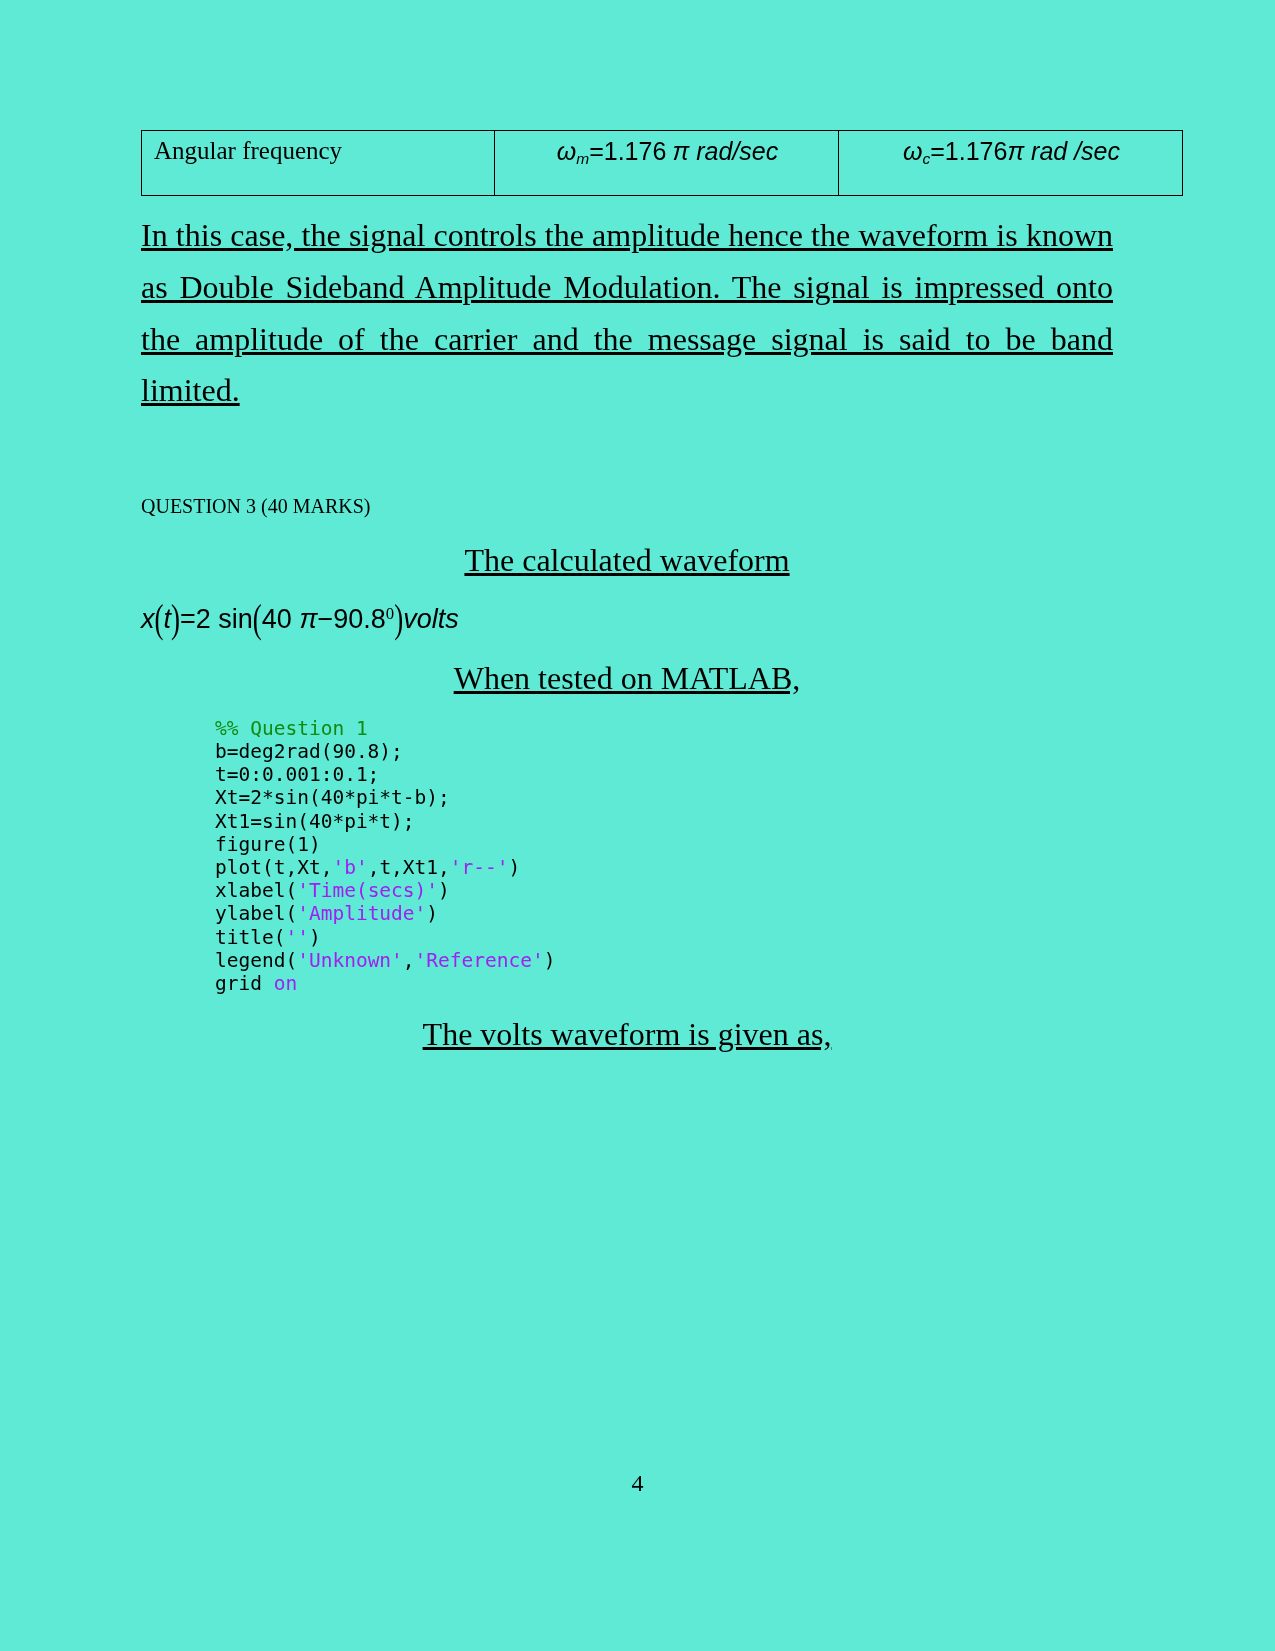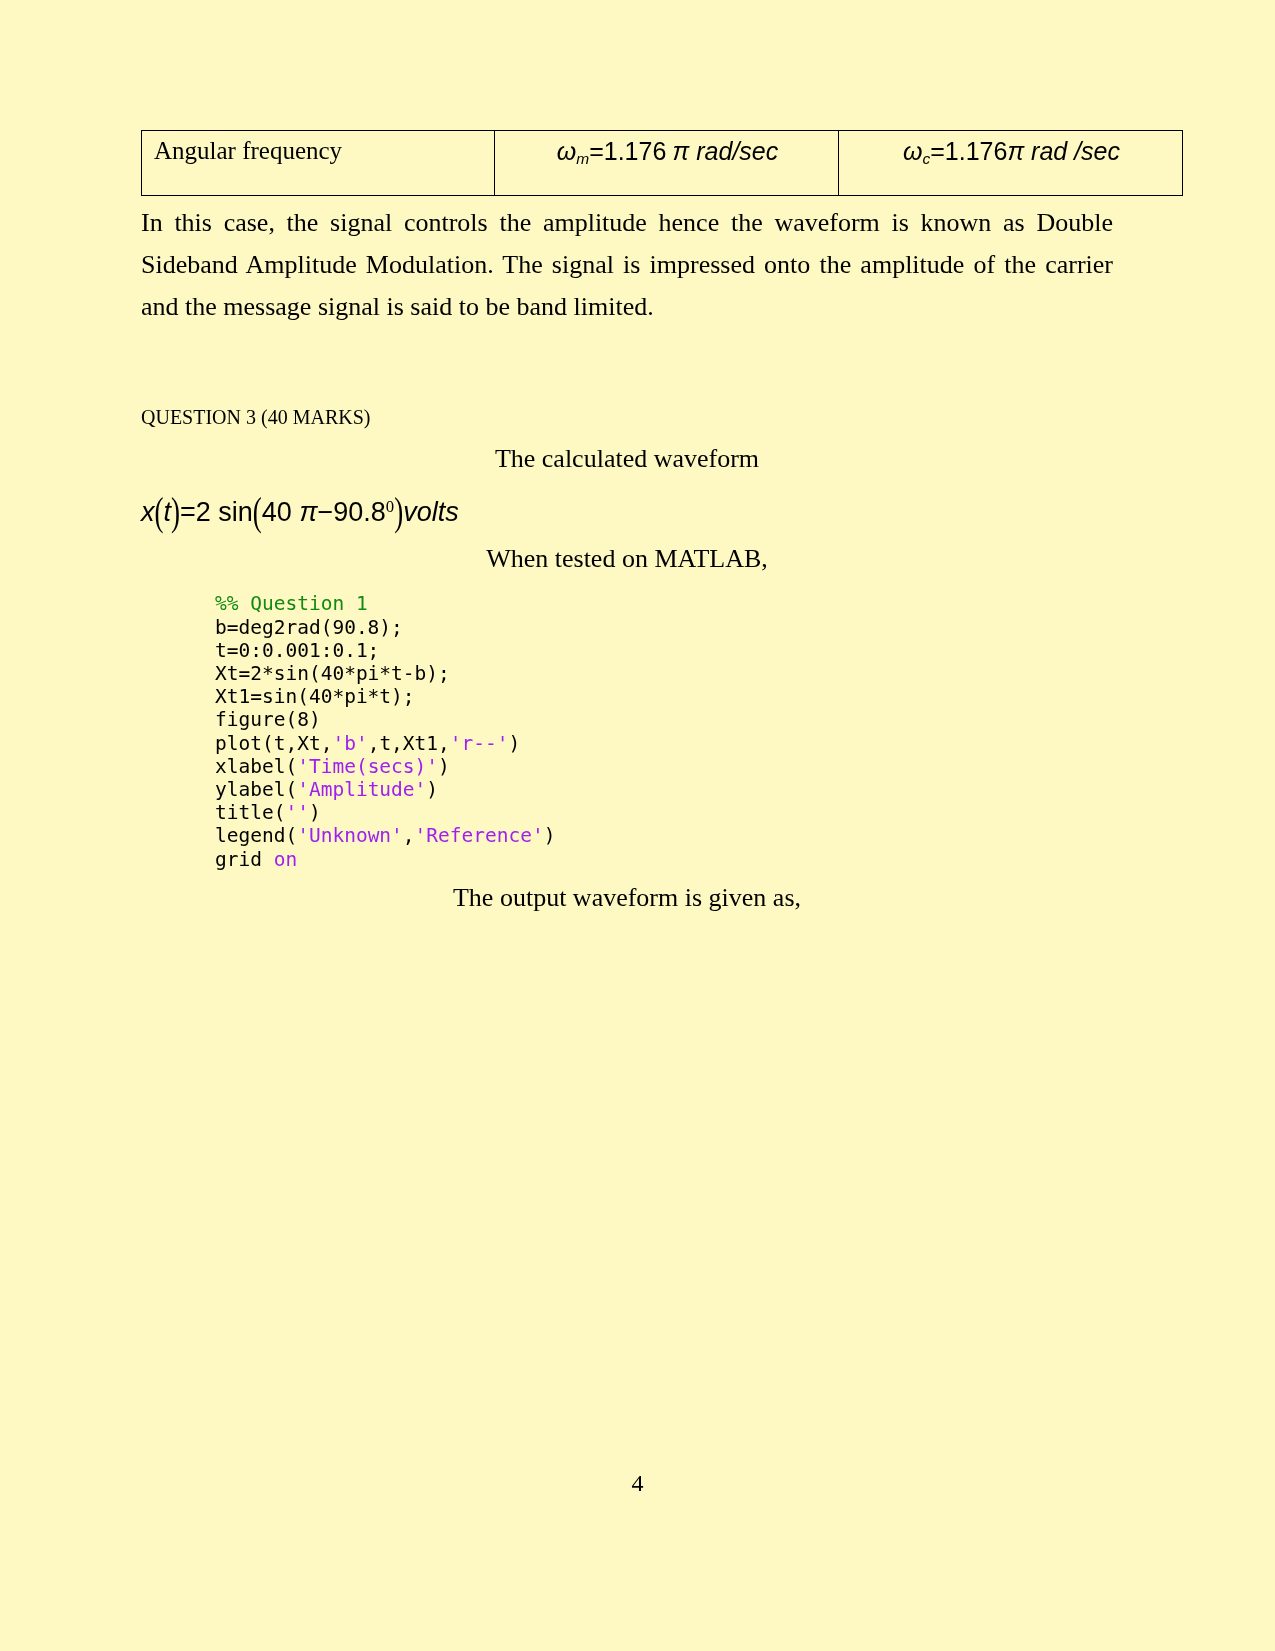--- a/index.html
+++ b/index.html
@@ -8,21 +8,21 @@
     background: #ffffff;
   }
   body {
     font-family: "Liberation Serif", serif;
     color: #000000;
   }
   .page {
     position: relative;
     width: 1275px;
     height: 1651px;
-    background: #fef9c3;
+    background: #5eead4;
     margin: 0 auto;
     overflow: hidden;
   }
   .content {
     position: absolute;
     left: 141px;
     top: 130px;
     width: 972px;
   }
 
@@ -51,25 +51,26 @@
     font-style: italic;
   }
   sup.msup {
     font-size: 0.62em;
     vertical-align: 0.52em;
     font-style: normal;
   }
 
   
   p.body {
-    font-size: 26px;
+    font-size: 32px;
     line-height: 1.62;
-    margin: 6px 0 0 0;
+    margin: 14px 0 0 0;
     text-align: justify;
     text-justify: inter-word;
+    text-decoration: underline;
   }
   p.body.nojust { text-align: center; }
 
   .spacer-lg { height: 74px; }
 
   p.heading {
     font-size: 20px;
     line-height: 1.5;
     margin: 0;
     text-align: left;
@@ -146,27 +147,27 @@
       <span class="mathi">x</span><span class="big-paren">(</span><span class="mathi">t</span><span class="big-paren">)</span><span class="mathu">=2 sin</span><span class="big-paren">(</span><span class="mathu">40 </span><span class="mathi">π</span><span class="mathu">−90.8</span><sup class="msup">0</sup><span class="big-paren">)</span><span class="mathi">volts</span>
     </p>
 
     <p class="body nojust">When tested on MATLAB,</p>
 
     <pre class="code"><span class="cm">%% Question 1</span>
 <span>b=deg2rad(90.8);</span>
 <span>t=0:0.001:0.1;</span>
 <span>Xt=2*sin(40*pi*t-b);</span>
 <span>Xt1=sin(40*pi*t);</span>
-<span>figure(8)</span>
+<span>figure(1)</span>
 <span>plot(t,Xt,<span class="str">'b'</span>,t,Xt1,<span class="str">'r--'</span>)</span>
 <span>xlabel(<span class="str">'Time(secs)'</span>)</span>
 <span>ylabel(<span class="str">'Amplitude'</span>)</span>
 <span>title(<span class="str">''</span>)</span>
 <span>legend(<span class="str">'Unknown'</span>,<span class="str">'Reference'</span>)</span>
 <span>grid <span class="str">on</span></span></pre>
 
-    <p class="body nojust">The output waveform is given as,</p>
+    <p class="body nojust">The volts waveform is given as,</p>
 
   </div>
 
   <div class="pageno">4</div>
 
 </div>
 
 </body></html>

